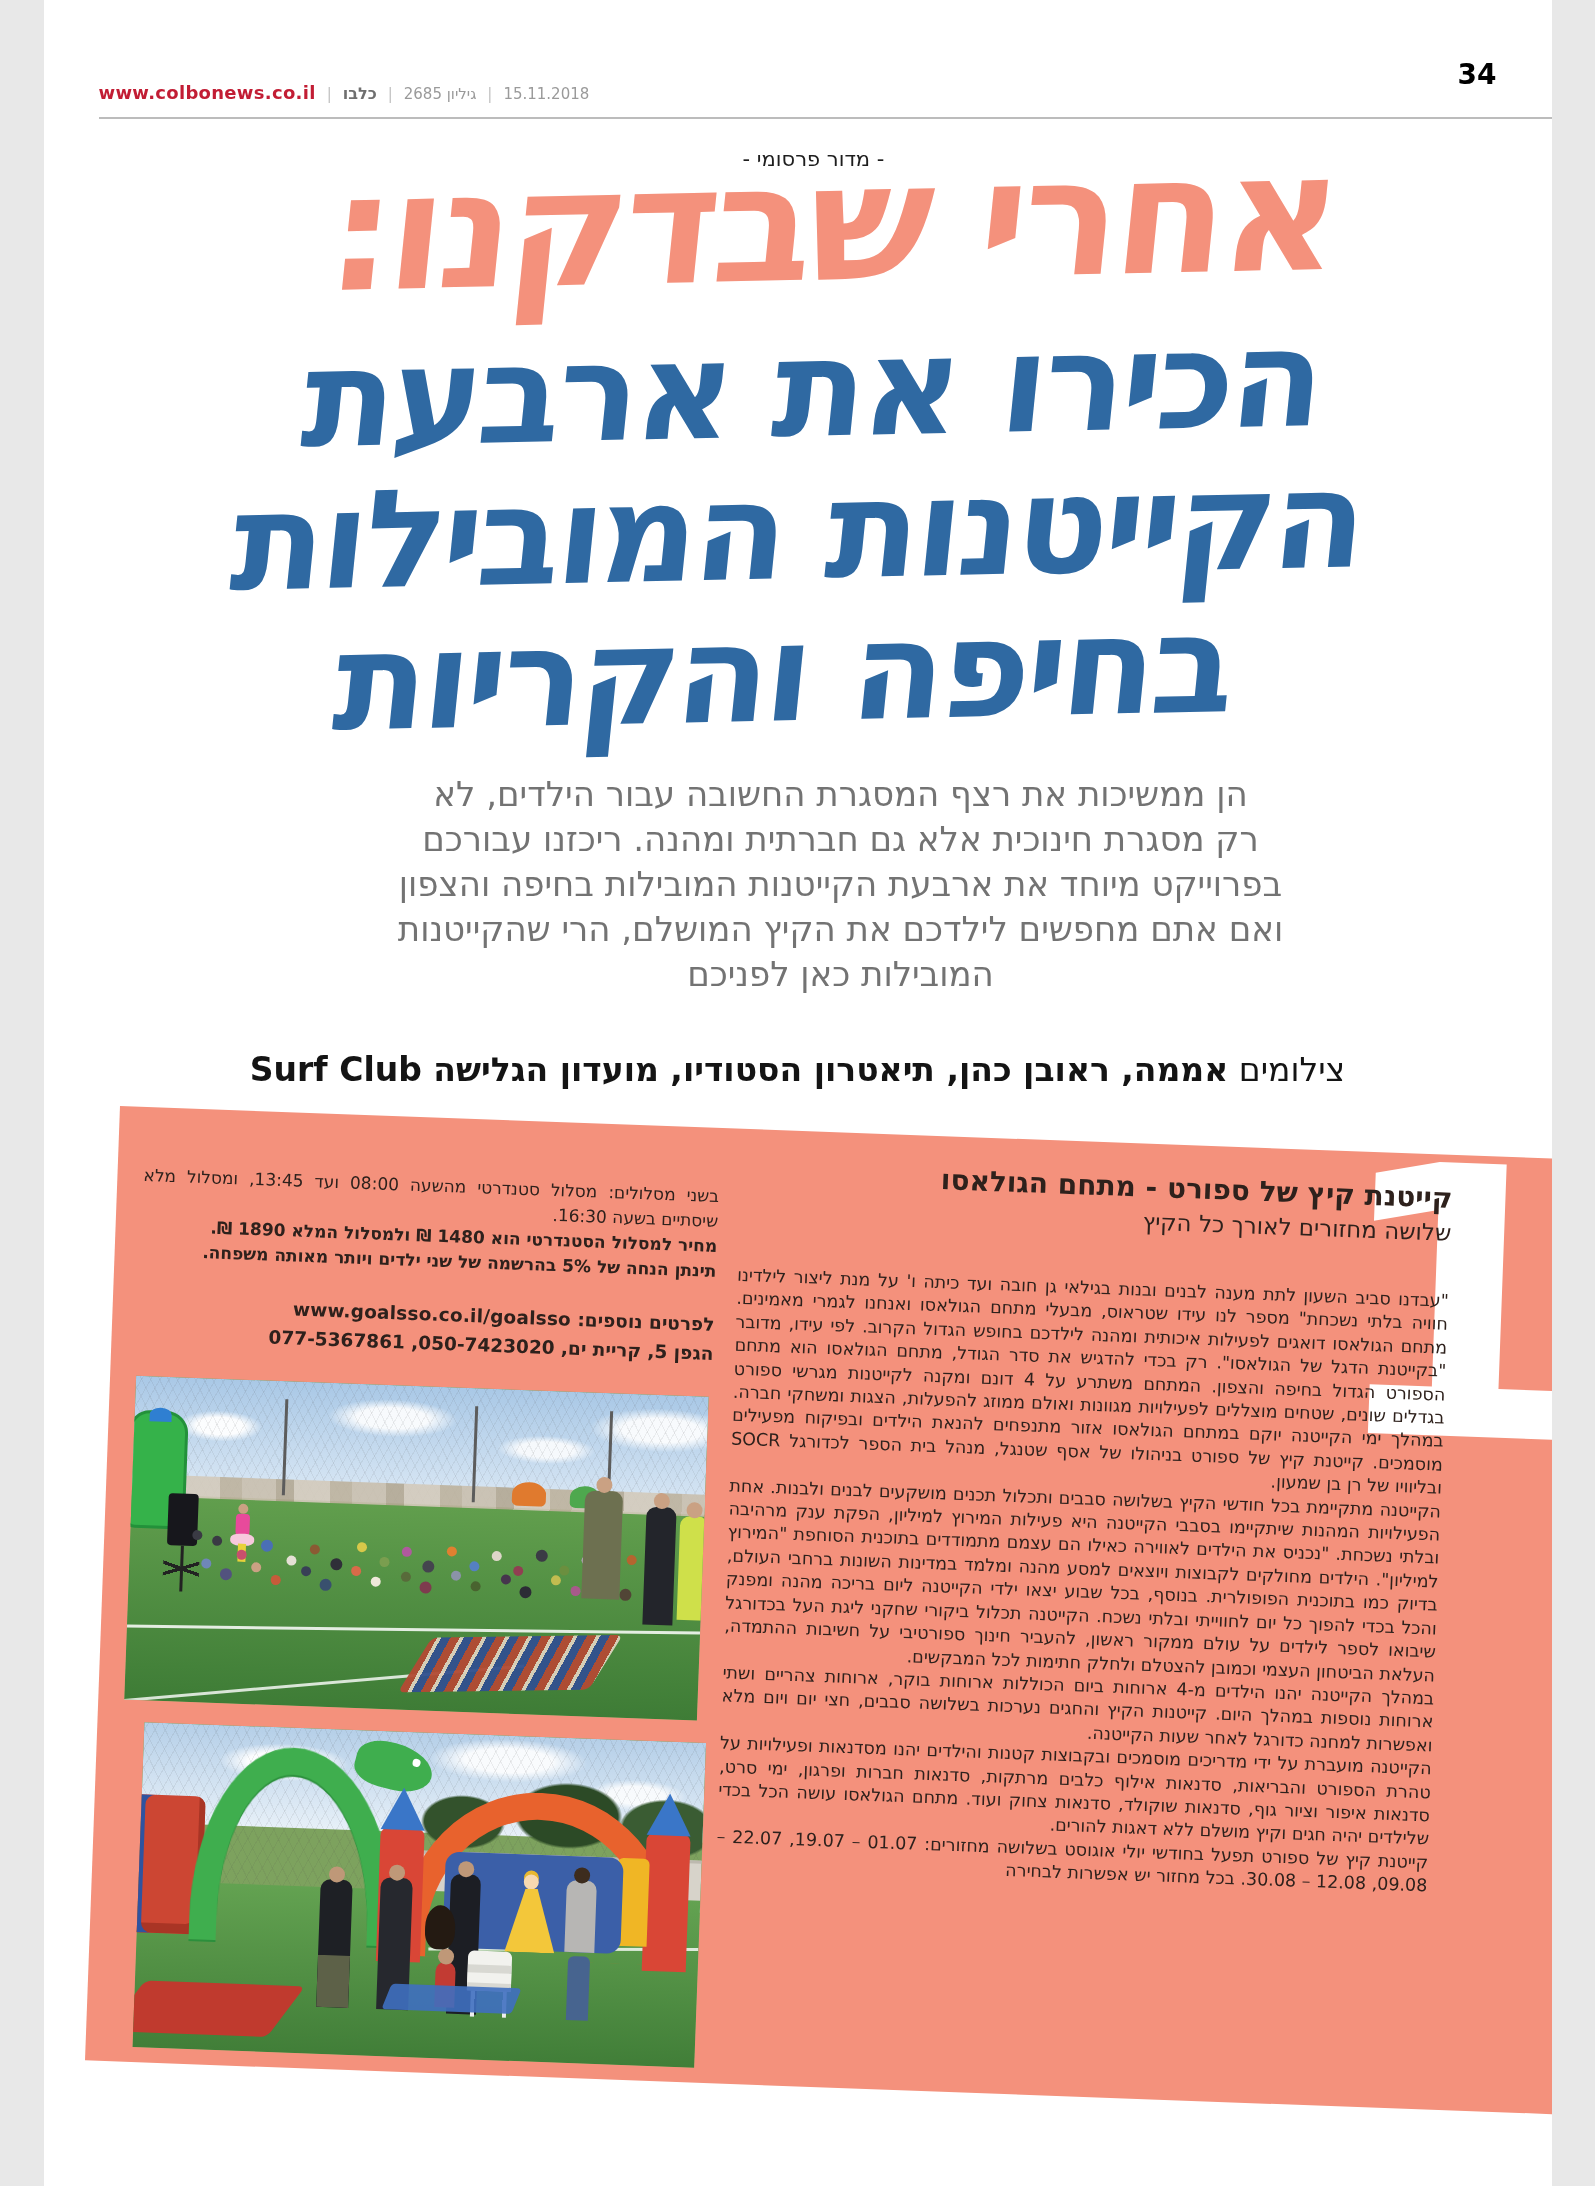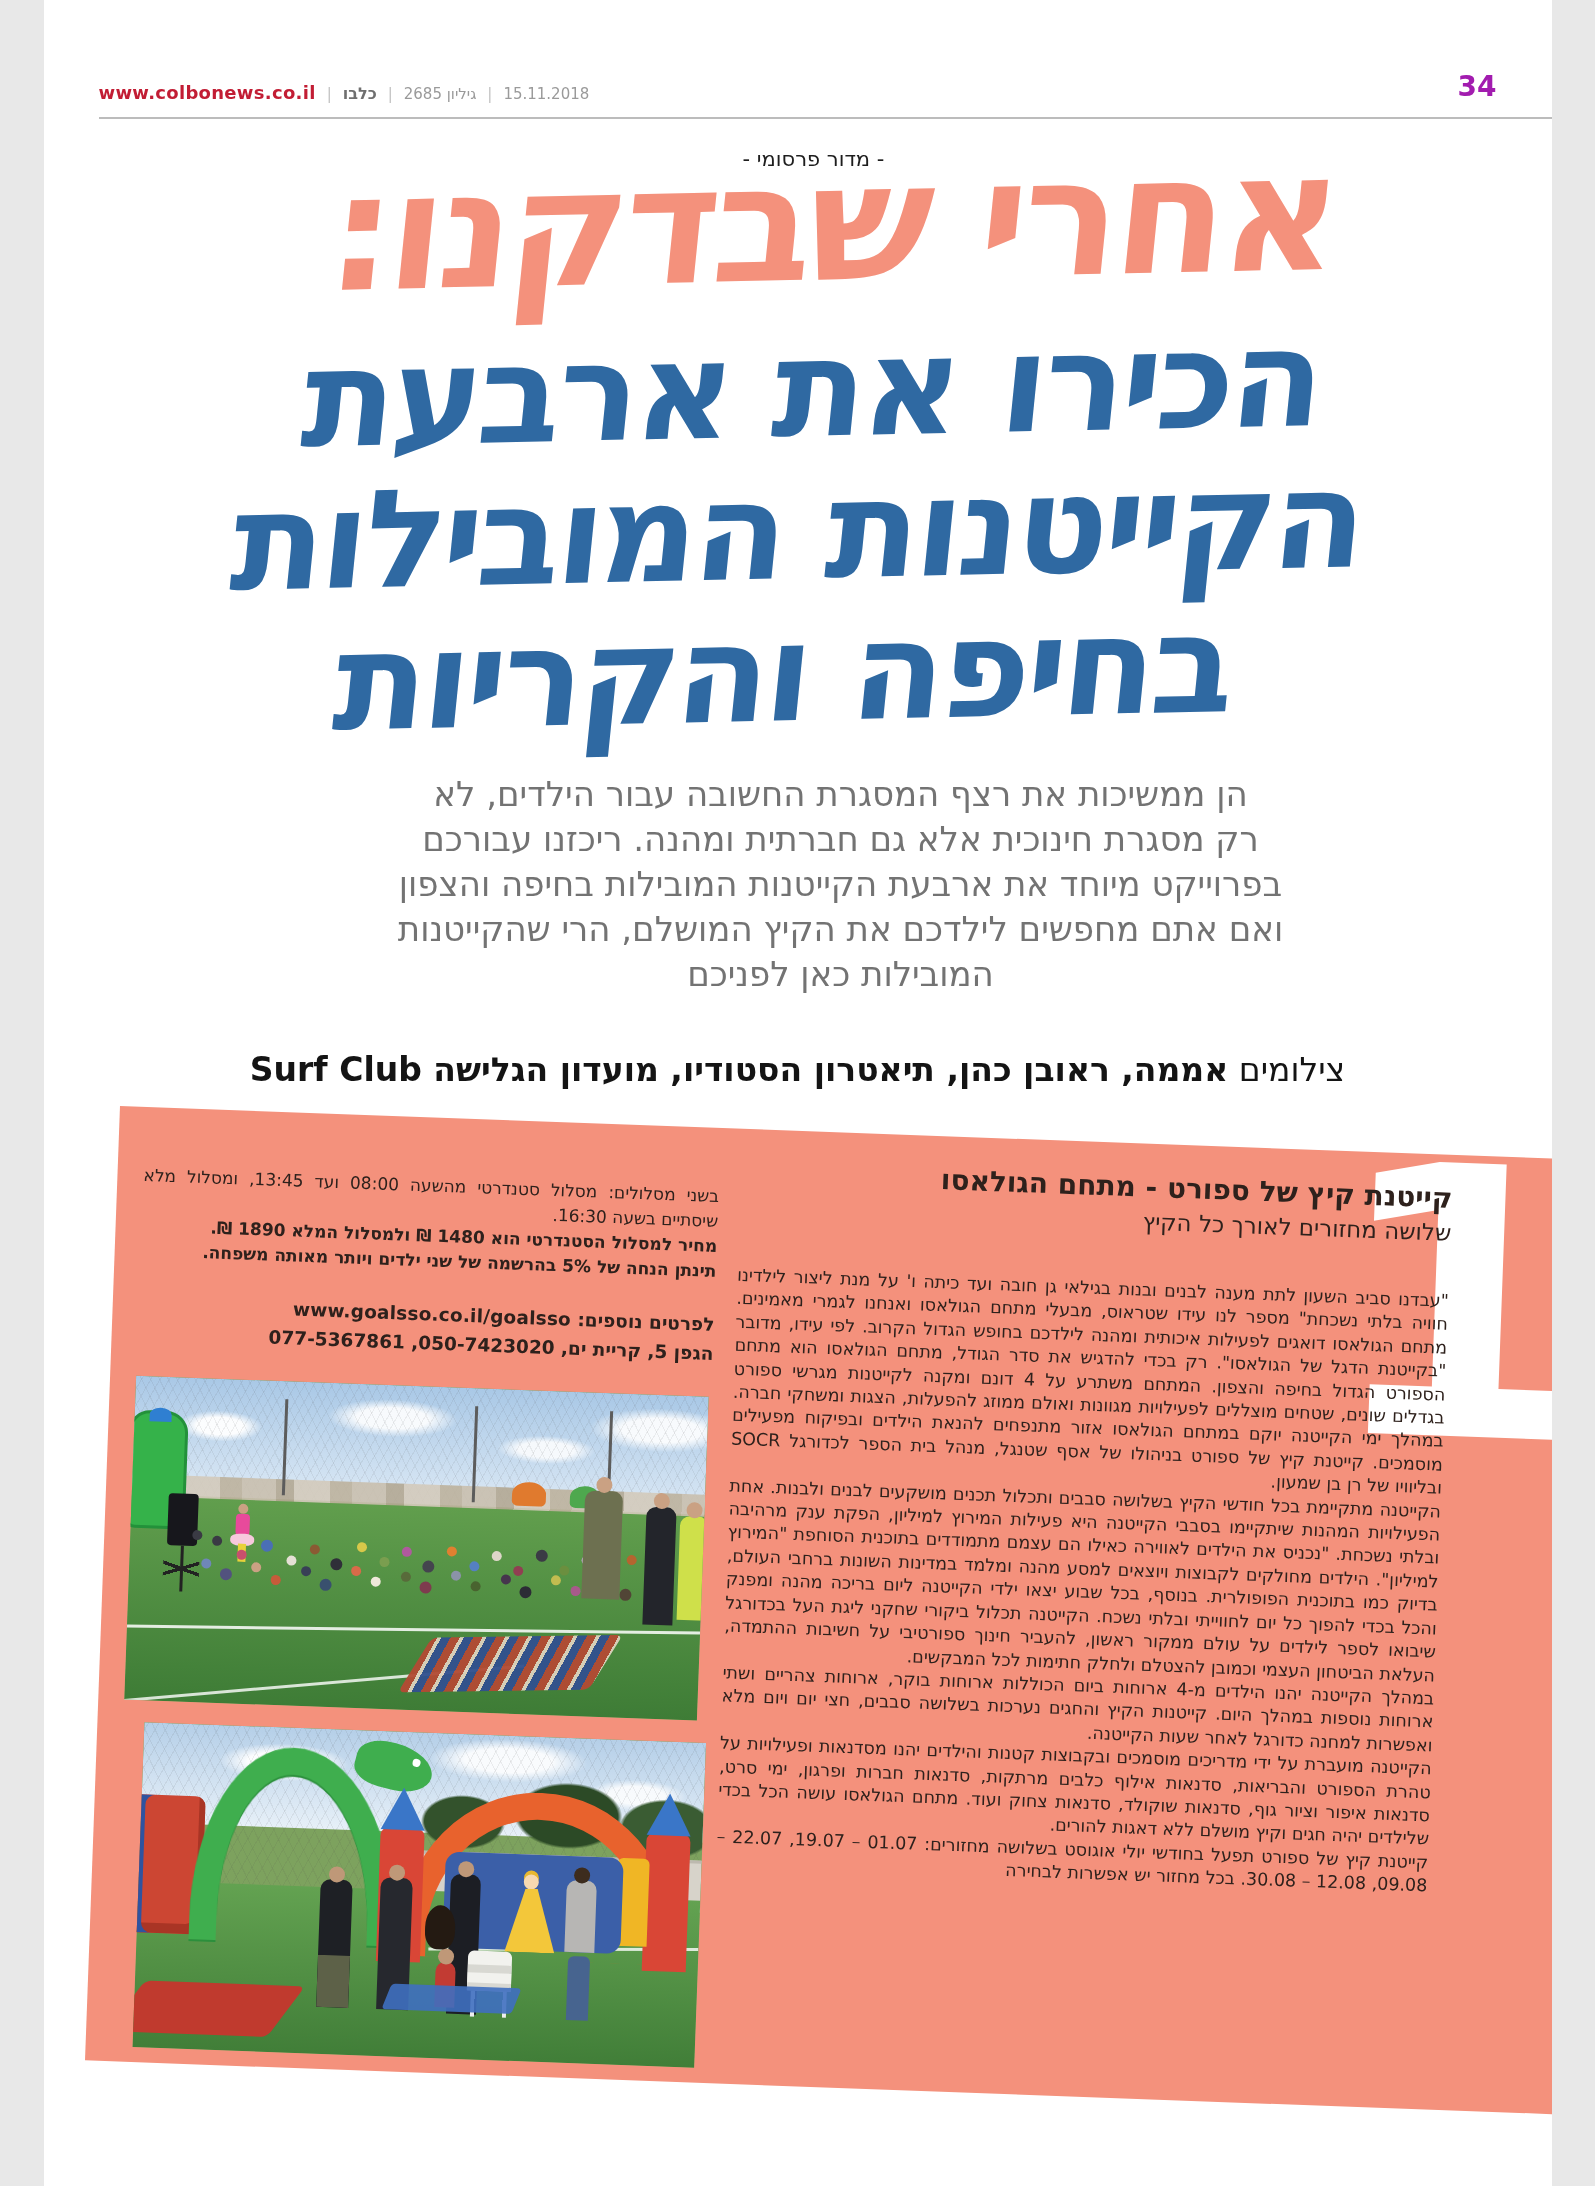--- a/index.html
+++ b/index.html
@@ -12,21 +12,21 @@
   
   .masthead {
     position:absolute; top:82px; left:55px; right:120px;
     display:flex; align-items:baseline; gap:11px;
     font-size:16px; color:#9a9a9a;
   }
   .masthead .url { font-weight:bold; font-size:18px; color:#c21d34; letter-spacing:.3px; }
   .masthead .sep { color:#c2c2c2; font-size:15px; }
   .masthead .brand { font-weight:bold; color:#6f6f6f; font-size:16px; }
   .masthead .issue, .masthead .date { color:#9a9a9a; font-size:15px; }
-  .page-number { position:absolute; top:70px; right:55px; font-size:28px; font-weight:bold; color:#a21caf; }
+  .page-number { position:absolute; top:58px; right:55px; font-size:28px; font-weight:bold; color:#000000; }
   .header-rule { position:absolute; top:117px; left:55px; width:1485px; height:2px; background:#bcbcbc; }
   .section-label { position:absolute; top:123px; left:16px; width:100%; text-align:center; font-size:21px; color:#1e1e1e; direction:rtl;margin-top:24px; }
 
   
   .kicker {
     position:absolute; top:124px; left:0; width:100%; text-align:center;
     font-size:163px; line-height:200px; font-weight:bold; letter-spacing:-5px;
     color:#F4917C; direction:rtl; white-space:nowrap;
     transform: rotate(-1.2deg) skewX(-7deg) translateX(35px);
   }

